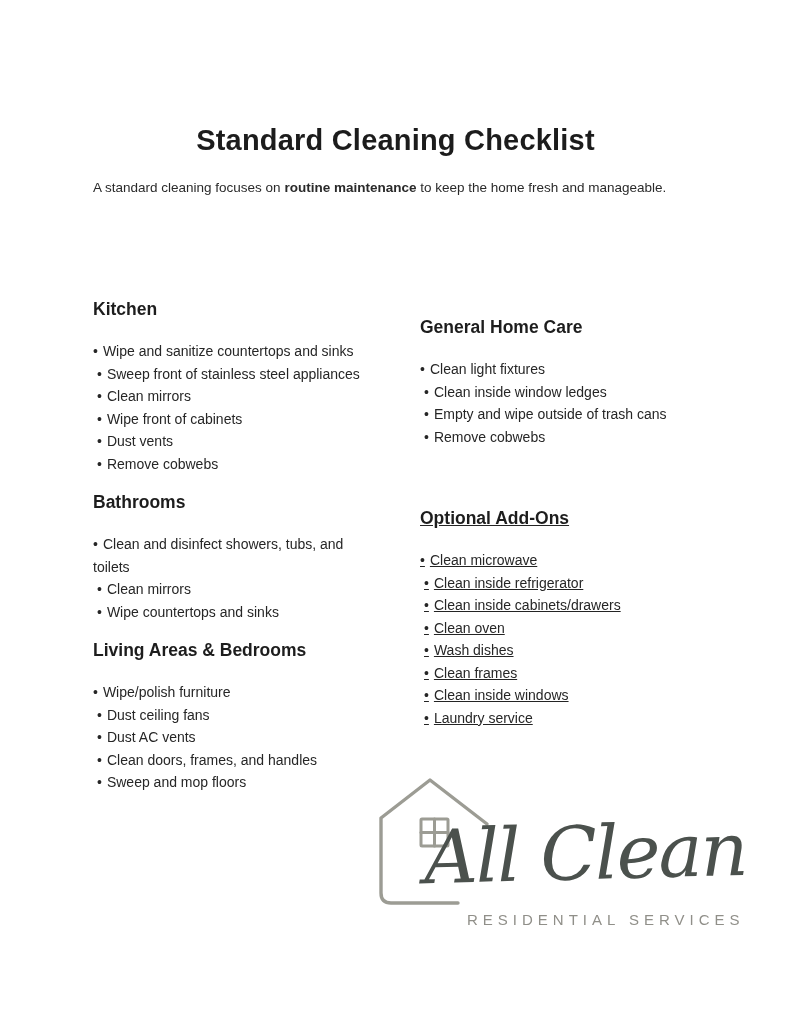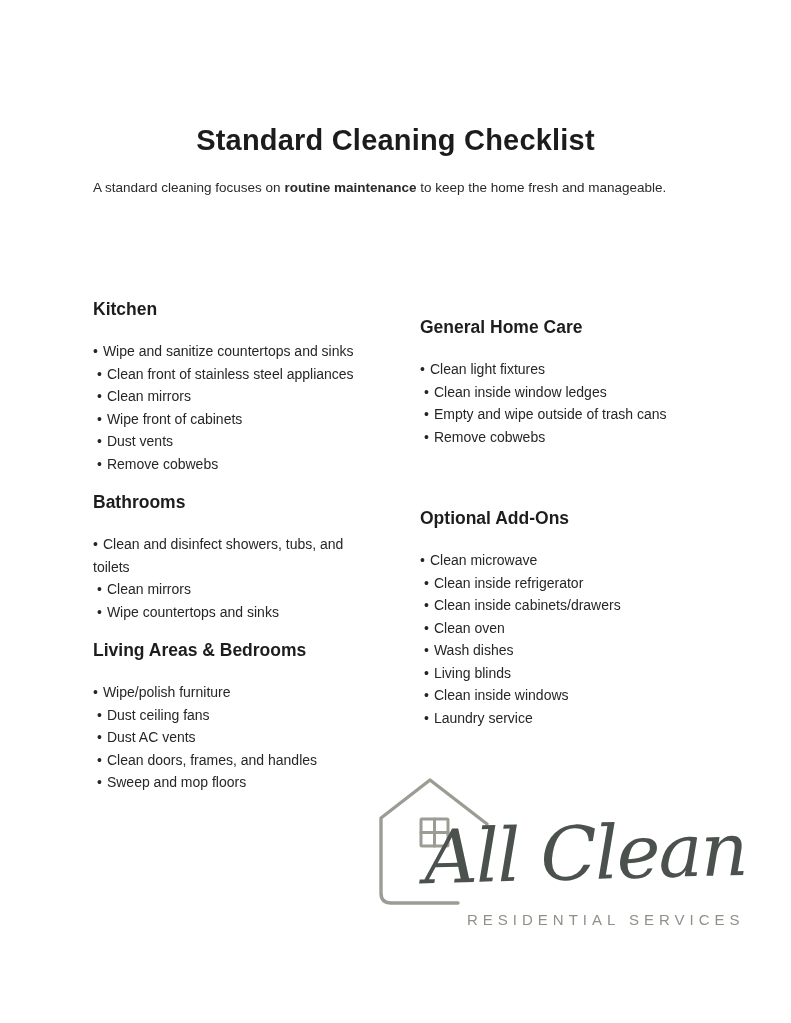--- a/index.html
+++ b/index.html
@@ -49,21 +49,21 @@
   .section ul {
     list-style: none;
     margin: 0;
     padding: 0;
     font-size: 14px;
     line-height: 22.5px;
     color: #262626;
   }
   .section li:not(:first-child) { padding-left: 4px; }
   .bullet { margin-right: 5px; }
-  .section-addons { margin-top: 60px; }
+  .section-addons { margin-top: 60px; text-decoration: underline; }
 
   
   .logo { position: absolute; left: 0; top: 0; }
   .house-svg { position: absolute; left: 376px; top: 777px; }
   .logo-script {
     position: absolute;
     left: 424px;
     top: 798px;
     font-family: "DejaVu Serif", serif;
     font-style: italic;
@@ -93,21 +93,21 @@
   <h1 class="doc-title">Standard Cleaning Checklist</h1>
 
   <p class="intro"><span>A standard cleaning focuses on </span><b>routine maintenance</b><span> to keep the home fresh and manageable.</span></p>
 
   <div class="col col-left">
 
     <div class="section">
       <h2>Kitchen</h2>
       <ul>
         <li><span class="bullet">•</span><span>Wipe and sanitize countertops and sinks</span></li>
-        <li><span class="bullet">•</span><span>Clean front of stainless steel appliances</span></li>
+        <li><span class="bullet">•</span><span>Sweep front of stainless steel appliances</span></li>
         <li><span class="bullet">•</span><span>Clean mirrors</span></li>
         <li><span class="bullet">•</span><span>Wipe front of cabinets</span></li>
         <li><span class="bullet">•</span><span>Dust vents</span></li>
         <li><span class="bullet">•</span><span>Remove cobwebs</span></li>
       </ul>
     </div>
 
     <div class="section">
       <h2>Bathrooms</h2>
       <ul>
@@ -143,21 +143,21 @@
     </div>
 
     <div class="section section-addons">
       <h2>Optional Add-Ons</h2>
       <ul>
         <li><span class="bullet">•</span><span>Clean microwave</span></li>
         <li><span class="bullet">•</span><span>Clean inside refrigerator</span></li>
         <li><span class="bullet">•</span><span>Clean inside cabinets/drawers</span></li>
         <li><span class="bullet">•</span><span>Clean oven</span></li>
         <li><span class="bullet">•</span><span>Wash dishes</span></li>
-        <li><span class="bullet">•</span><span>Living blinds</span></li>
+        <li><span class="bullet">•</span><span>Clean frames</span></li>
         <li><span class="bullet">•</span><span>Clean inside windows</span></li>
         <li><span class="bullet">•</span><span>Laundry service</span></li>
       </ul>
     </div>
 
   </div>
 
   <div class="logo">
     <svg class="house-svg" width="118" height="132" viewBox="0 0 118 132" aria-hidden="true">
       <path d="M82 126 L15 126 Q5 126 5 116 L5 41 L54 3 L111 47" fill="none" stroke="#9c9c94" stroke-width="3.4" stroke-linecap="round" stroke-linejoin="round"></path>

